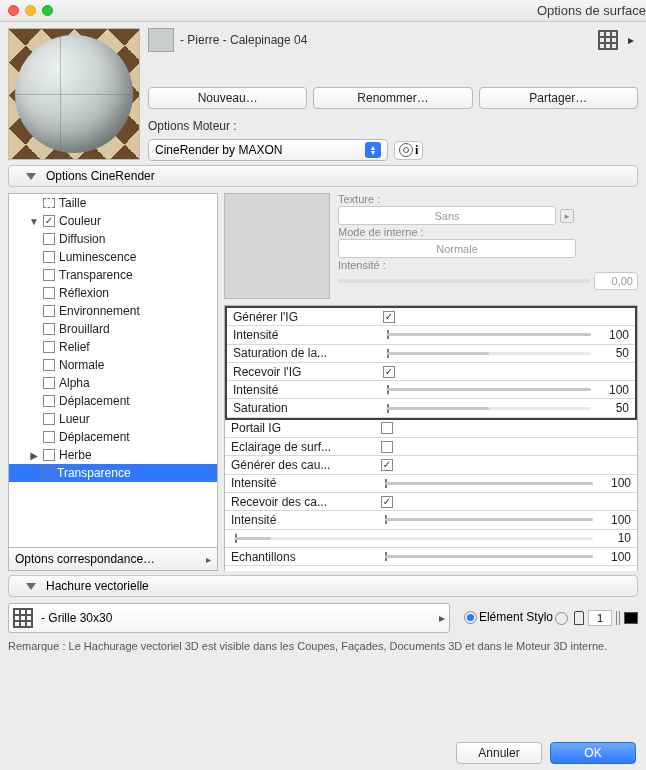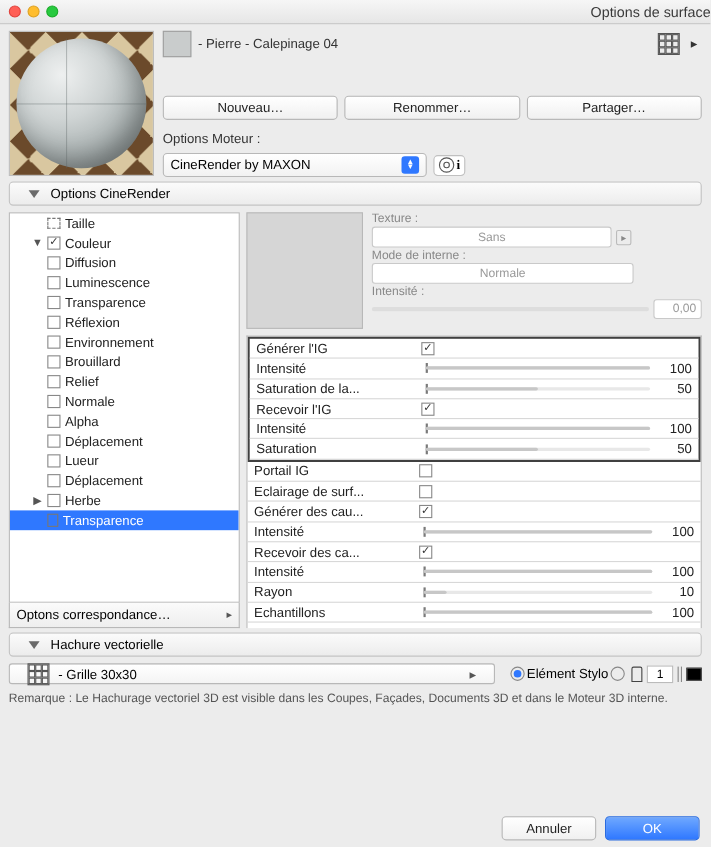--- a/index.html
+++ b/index.html
@@ -70,21 +70,21 @@
 .prop-row { display:flex; align-items:center; border-bottom:1px solid #d8d8d8; height:18.3px; padding:0 6px; }
 .prop-row .pname { width:150px; font-size:12px; color:#222; white-space:nowrap; overflow:hidden; text-overflow:ellipsis; }
 .prop-row .pctl { flex:1; display:flex; align-items:center; gap:6px; }
 .prop-row .pval { width:34px; text-align:right; font-size:12px; color:#222; }
 .mini-slider { flex:1; height:3px; background:#e8e8e8; border-radius:2px; position:relative; margin:0 4px; }
 .mini-slider .fill { position:absolute; left:0; top:0; bottom:0; background:#c7c7c7; border-radius:2px; }
 .mini-slider .tick { position:absolute; left:0; top:-3px; width:2px; height:9px; background:#7a7a7a; }
 .redbox { border:2px solid #404040; }
 .hach-body { margin-top:6px; }
 .hach-row { display:flex; align-items:center; gap:14px; }
-.hach-sel { flex:1; height:19px; border:1px solid #b8b8b8; background:linear-gradient(#fff,#f4f4f4); border-radius:3px; display:flex; align-items:center; padding:0 16px; gap:8px; }
+.hach-sel { flex:1; height:30px; border:1px solid #b8b8b8; background:linear-gradient(#fff,#f4f4f4); border-radius:3px; display:flex; align-items:center; padding:0 4px; gap:8px; }
 .hach-right { display:flex; flex-direction:row; gap:2px; }
 .radio { width:13px; height:13px; border:1px solid #888; border-radius:50%; display:inline-flex; align-items:center; justify-content:center; margin-right:2px; }
 .radio.sel::after { content:""; width:7px; height:7px; background:#2f78ff; border-radius:50%; }
 .remark { font-size:11px; color:#555; margin-top:6px; line-height:1.3; }
 .footer { position:absolute; bottom:6px; right:10px; display:flex; gap:8px; }
 .ok-btn { background:linear-gradient(#6fa8ff,#2f78ff); color:#fff; border:1px solid #296be0; }
 .pen-ico { width:10px; height:14px; border:1px solid #444; border-radius:2px 2px 0 0; }
 .numbox { width:24px; height:16px; border:1px solid #bbb; background:#fff; text-align:center; font-size:11px; display:inline-flex; align-items:center; justify-content:center; }
 .sw-black { width:14px; height:12px; background:#000; border:1px solid #555; }
 .rarrow { color:#555; margin-left:auto; }
@@ -356,21 +356,20 @@
               <span class="pname">Intensité</span>
               <span class="pctl">
                 <span class="mini-slider">
                   <span class="tick"></span>
                   <span class="fill" style="width:100%"></span>
                 </span>
               </span>
               <span class="pval">100</span>
             </div>
             <div class="prop-row">
-              <span class="pname">Rayon</span>
               <span class="pctl">
                 <span class="mini-slider">
                   <span class="tick"></span>
                   <span class="fill" style="width:10%"></span>
                 </span>
               </span>
               <span class="pval">10</span>
             </div>
             <div class="prop-row">
               <span class="pname">Echantillons</span>

